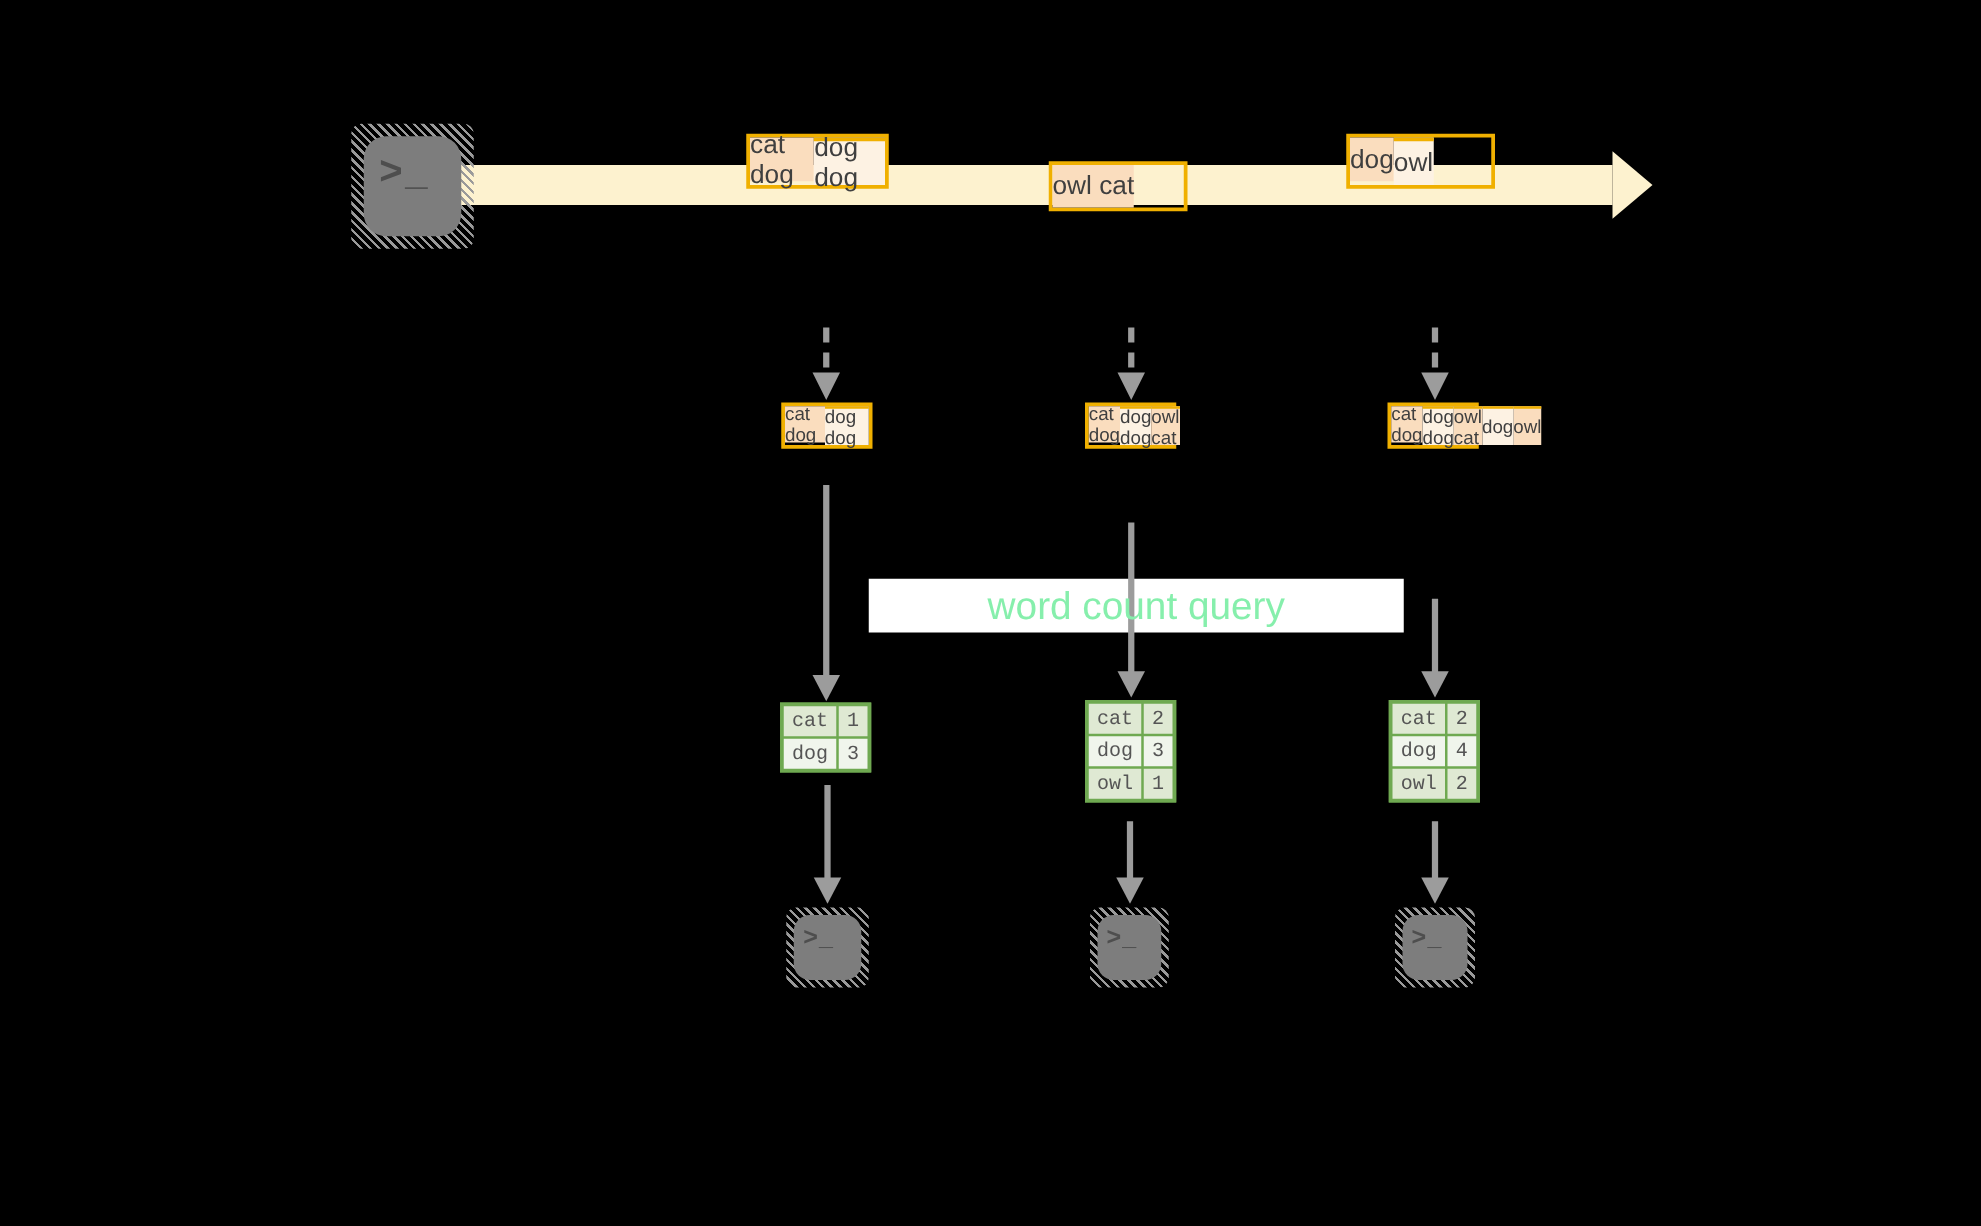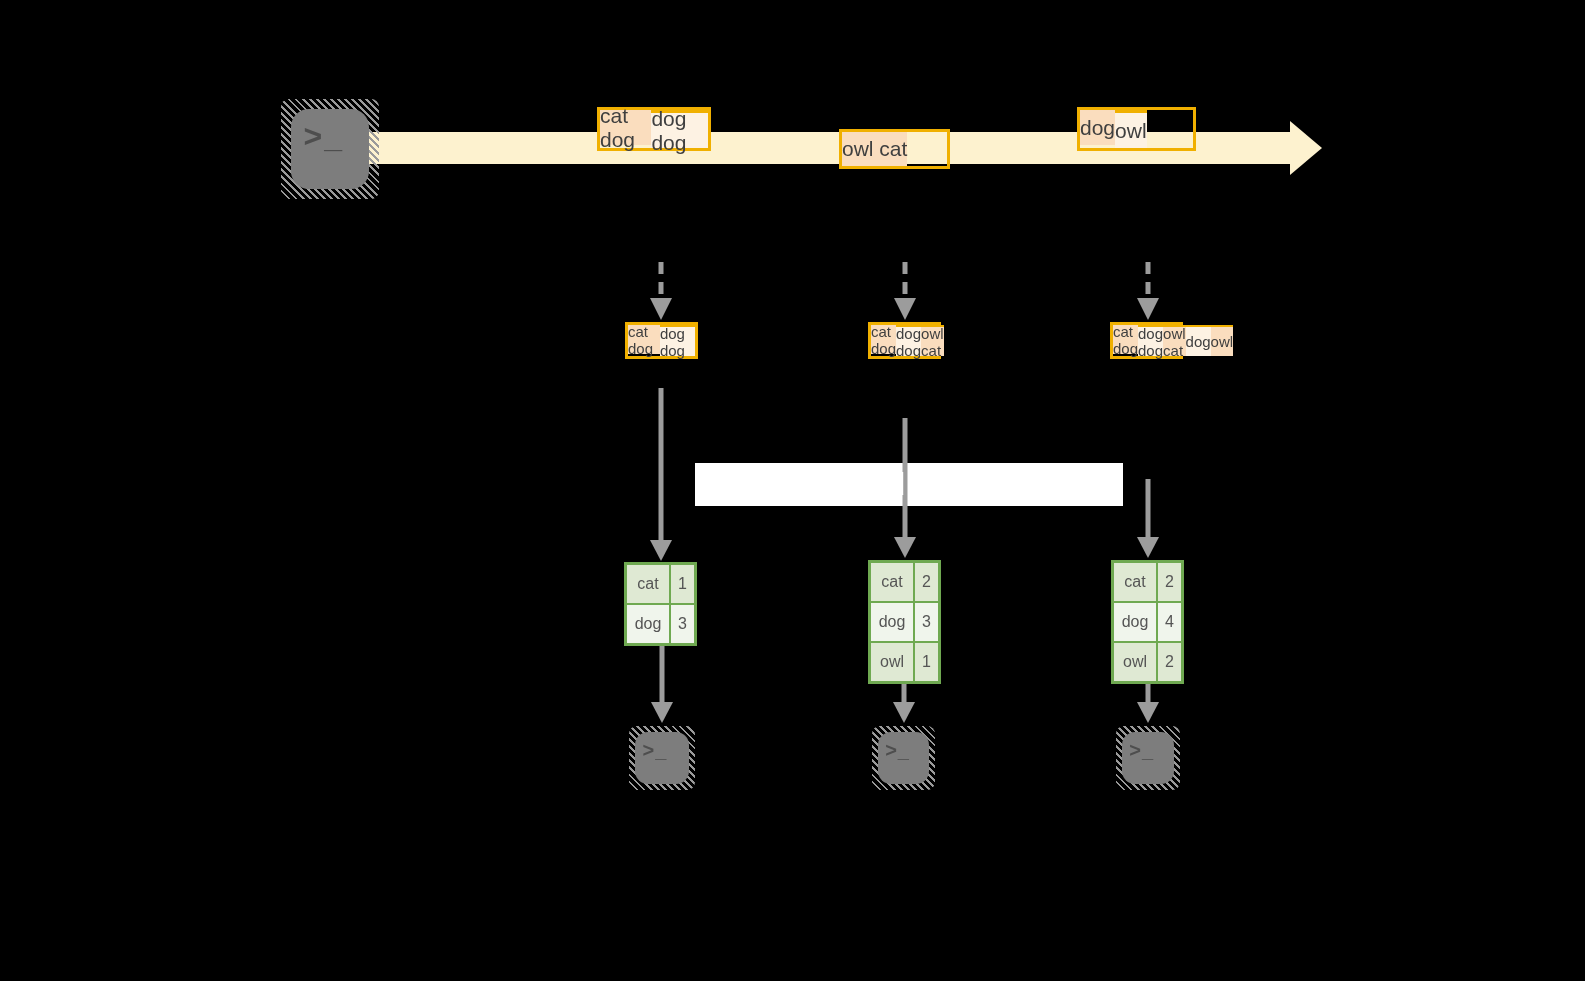--- a/index.html
+++ b/index.html
@@ -32,25 +32,25 @@
   .obox.single .orow{height:34px;font-size:21px;}
   .obox.stack{z-index:4;}
   .obox.stack .orow{height:29px;font-size:15px;}
   .obox.stack .orow + .orow{border-top:2px solid #F0B000;}
   .peach{background:#FADDBE;}
   .cream{background:#FDF2E3;}
   
   .query-band{position:absolute;left:695px;top:463px;width:428px;height:43px;background:#FFFFFF;z-index:2;}
   .query-label{position:absolute;left:695px;top:463px;width:428px;height:43px;z-index:4;
     display:flex;align-items:center;justify-content:center;
-    color:#ffffff;font-size:31px;padding-left:48px;}
+    color:#86efac;font-size:31px;}
   
   .gtable{position:absolute;box-sizing:border-box;border:3px solid #6FA951;z-index:4;
     display:flex;flex-direction:column;background:#6FA951;}
-  .grow{display:flex;height:38px;}
+  .grow{display:flex;height:24px;font-family:Liberation Mono, monospace;}
   .grow + .grow{margin-top:2px;}
   .gcell{display:flex;align-items:center;justify-content:center;color:#555555;font-size:16px;}
   .gcell.word{width:42px;}
   .gcell.num{width:23px;margin-left:2px;}
   .grow.dark .gcell{background:#DFE9D3;}
   .grow.light .gcell{background:#F0F5EC;}
   
   .arrows{position:absolute;left:0;top:0;z-index:3;pointer-events:none;}
 </style>
 </head>

